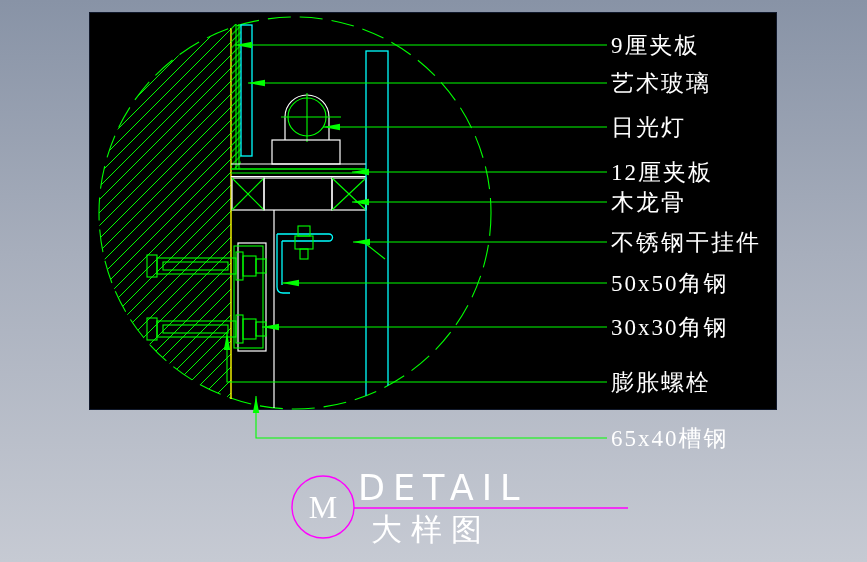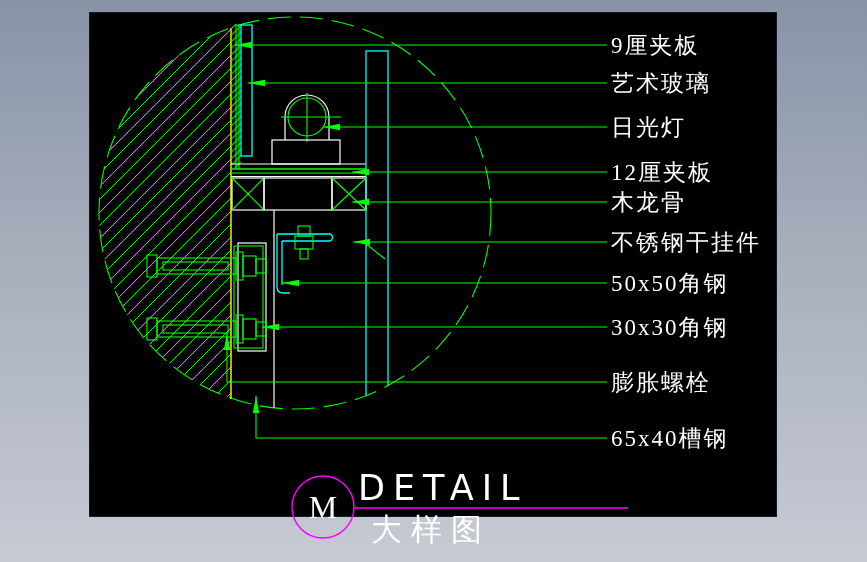--- a/index.html
+++ b/index.html
@@ -4,21 +4,21 @@
 <style>
   html,body{margin:0;padding:0;}
   .frame{
     position:relative;
     width:867px;height:562px;
     background:linear-gradient(180deg,#8893a6 0%,#a7aebc 45%,#c6cad3 100%);
     overflow:hidden;
     font-family:"Liberation Serif", serif;
   }
   .canvas{
-    position:absolute;left:90px;top:13px;width:686px;height:503px;
+    position:absolute;left:90px;top:13px;width:686px;height:396px;
     background:#000;
     box-shadow:0 0 0 1px #10182a;
   }
   svg{display:block;}
   .g{stroke:#00ff00;fill:none;stroke-width:1.1;}
   .g2{stroke:#00ff00;fill:none;stroke-width:1.6;}
   .c{stroke:#00ffff;fill:none;stroke-width:1.3;}
   .w{stroke:#ffffff;fill:none;stroke-width:1.2;}
   .y{stroke:#ffff00;fill:none;stroke-width:1.4;}
   .m{stroke:#ff00ff;fill:none;stroke-width:1.4;}

